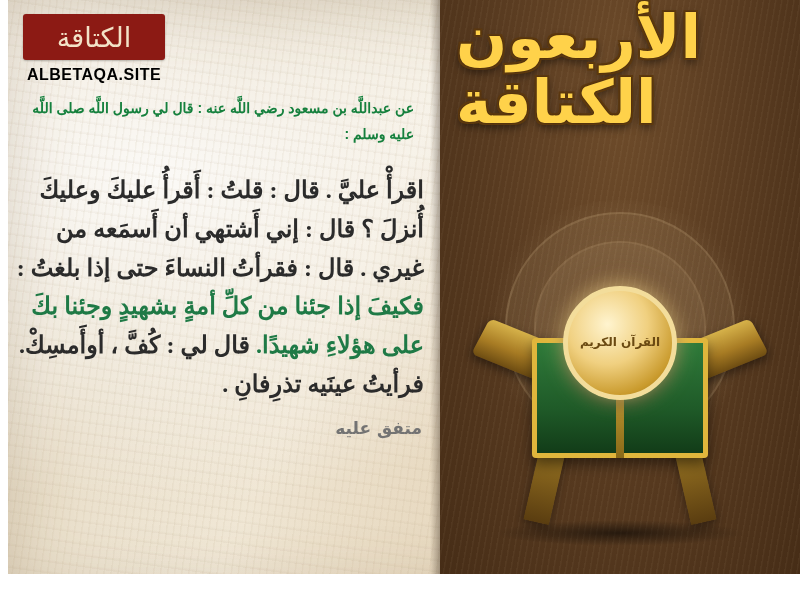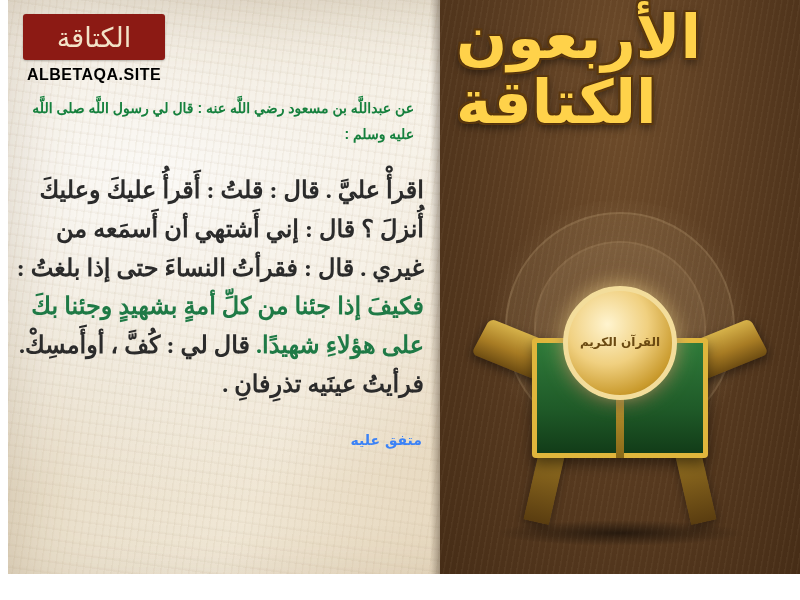--- a/index.html
+++ b/index.html
@@ -294,25 +294,25 @@
     font-family: Liberation Serif, serif;
     font-size: 24px;
     line-height: 1.62;
     color: #2b2b2b;
     font-weight: bold;
     padding-right: 4px;
   }
   .matn .seg { display: inline; }
   .matn .green { color: #1f7a46; }
   .attrib {
-    margin-top: 28px;
+    margin-top: 14px;
     padding-right: 6px;
-    font-size: 14px;
-    font-weight: bold;
-    color: #3b82f6;
+    font-size: 17px;
+    font-weight: bold;
+    color: #737373;
     font-family: "DejaVu Sans", sans-serif;
   }
 </style>
 </head>
 <body>
 
 <div id="page">
 
   <div class="bg-paper"></div>
   <div class="bg-vignette"></div>

